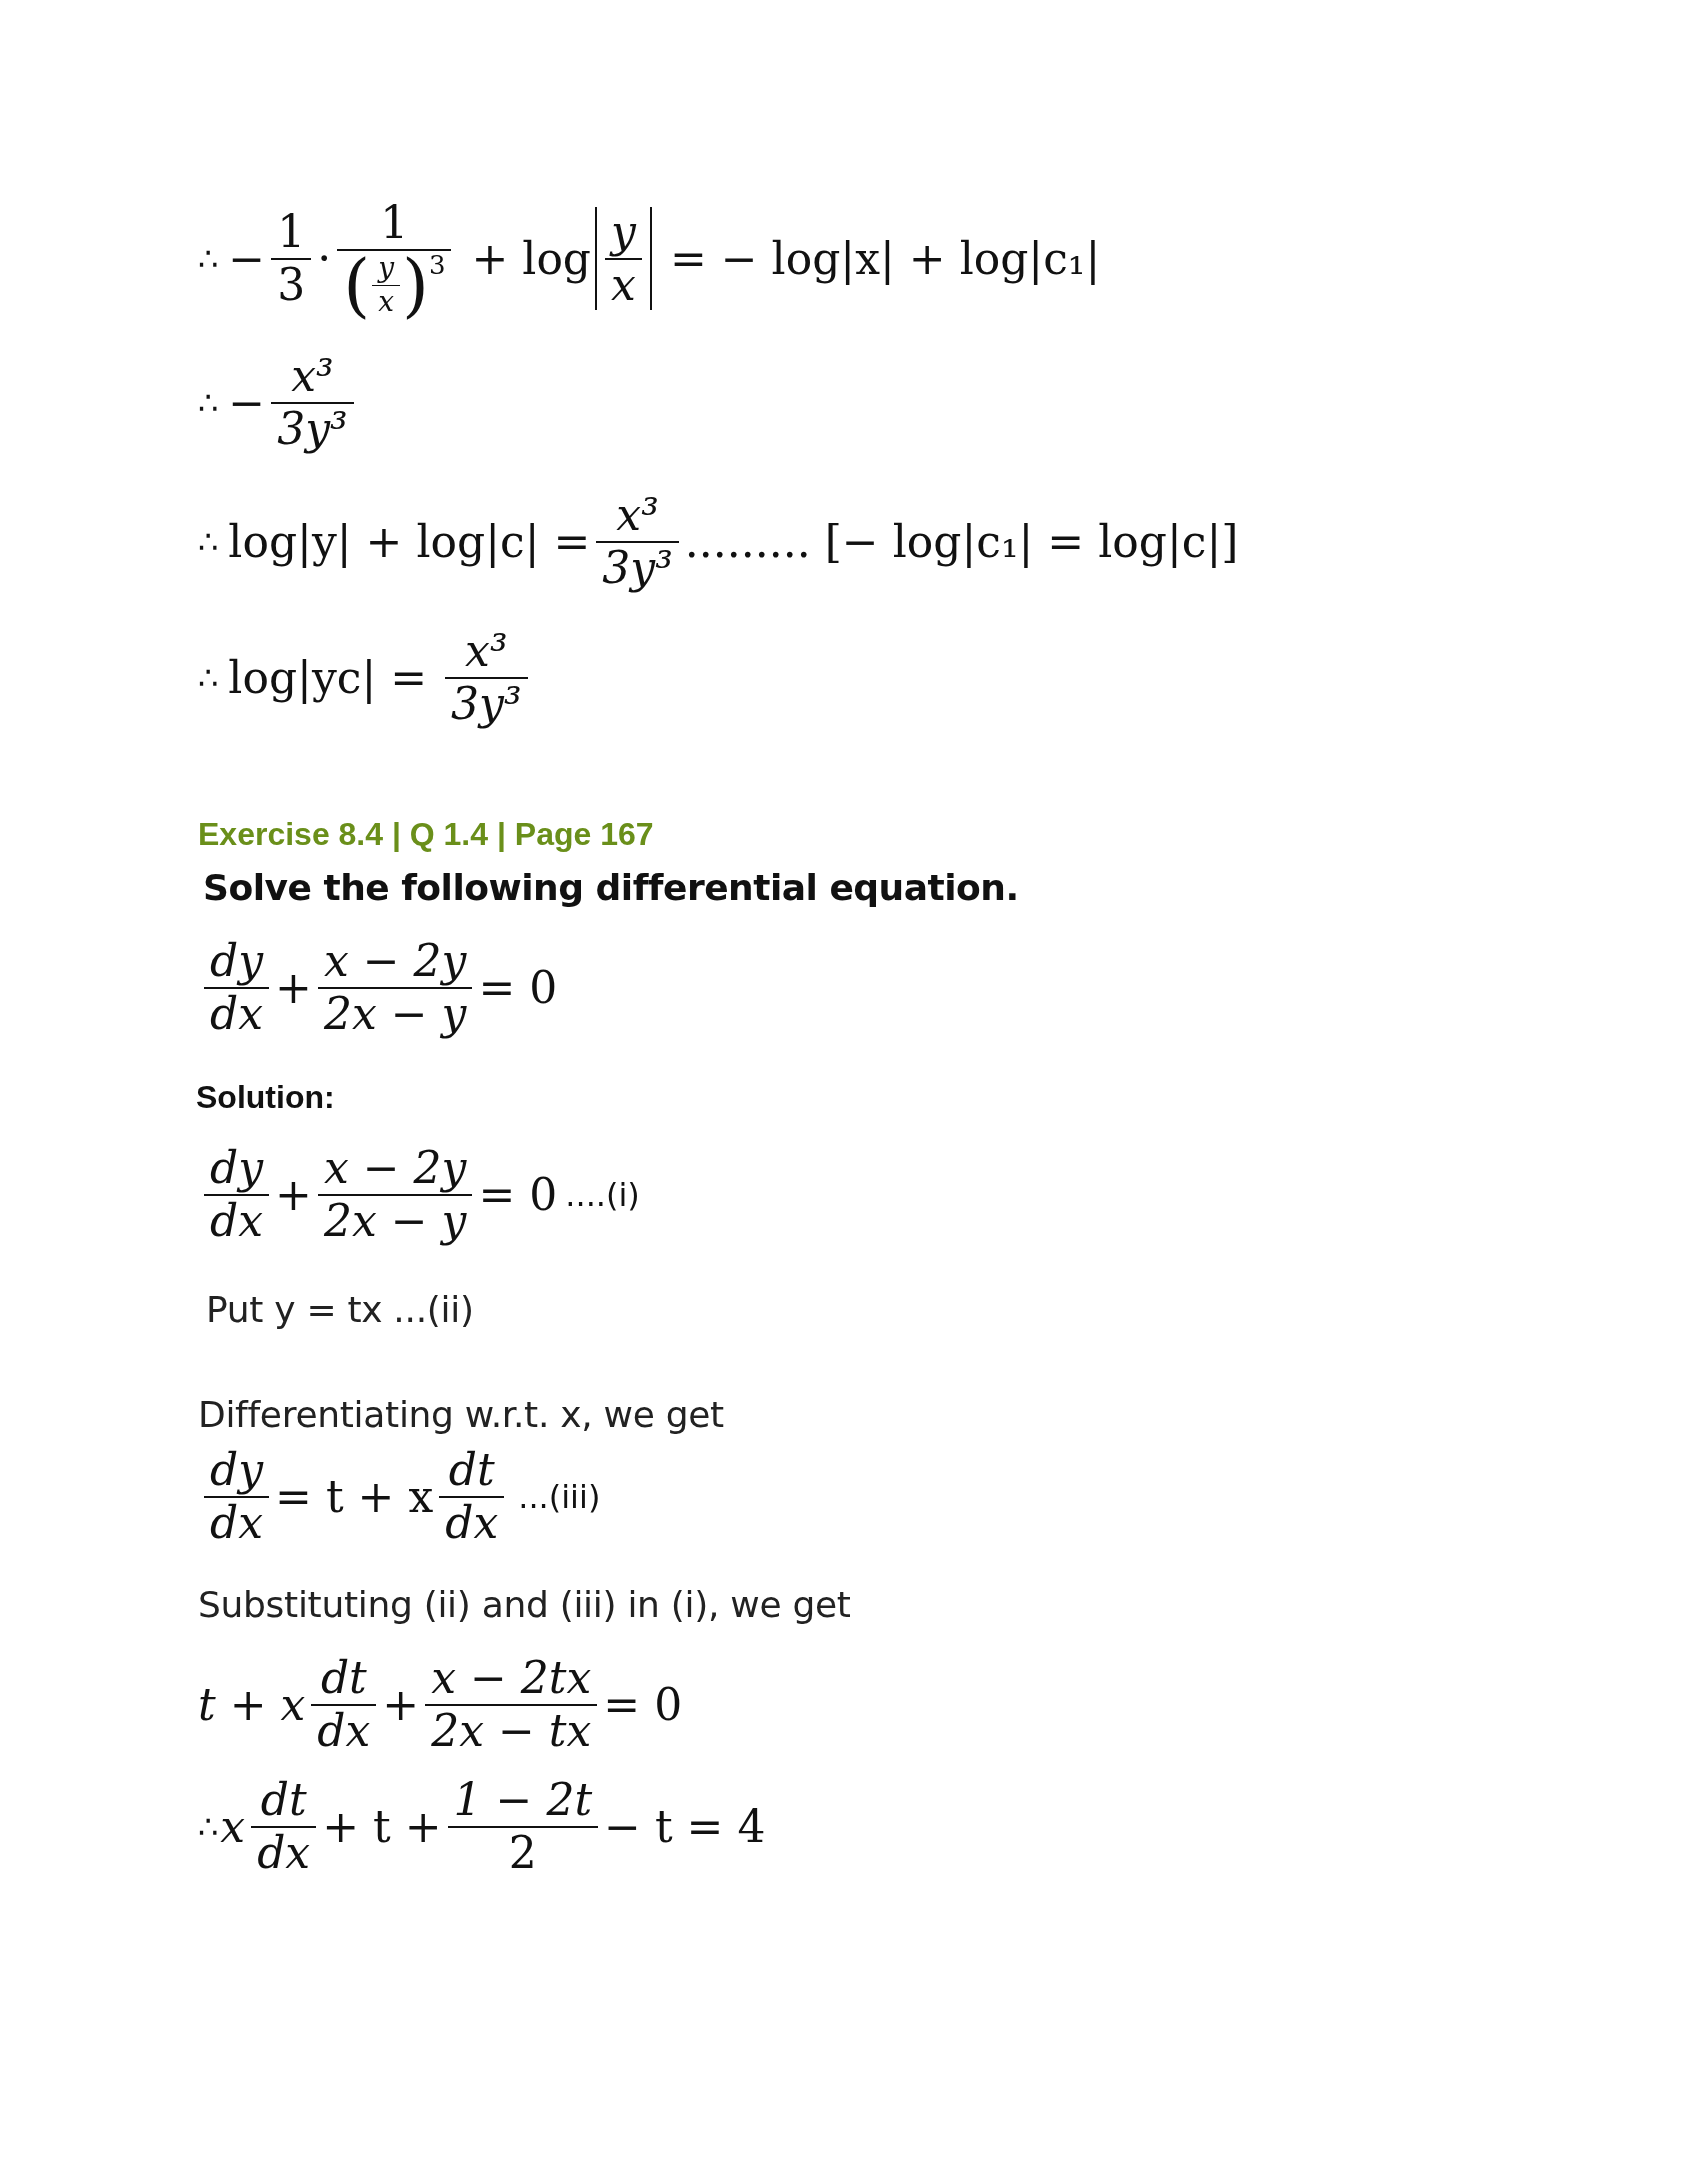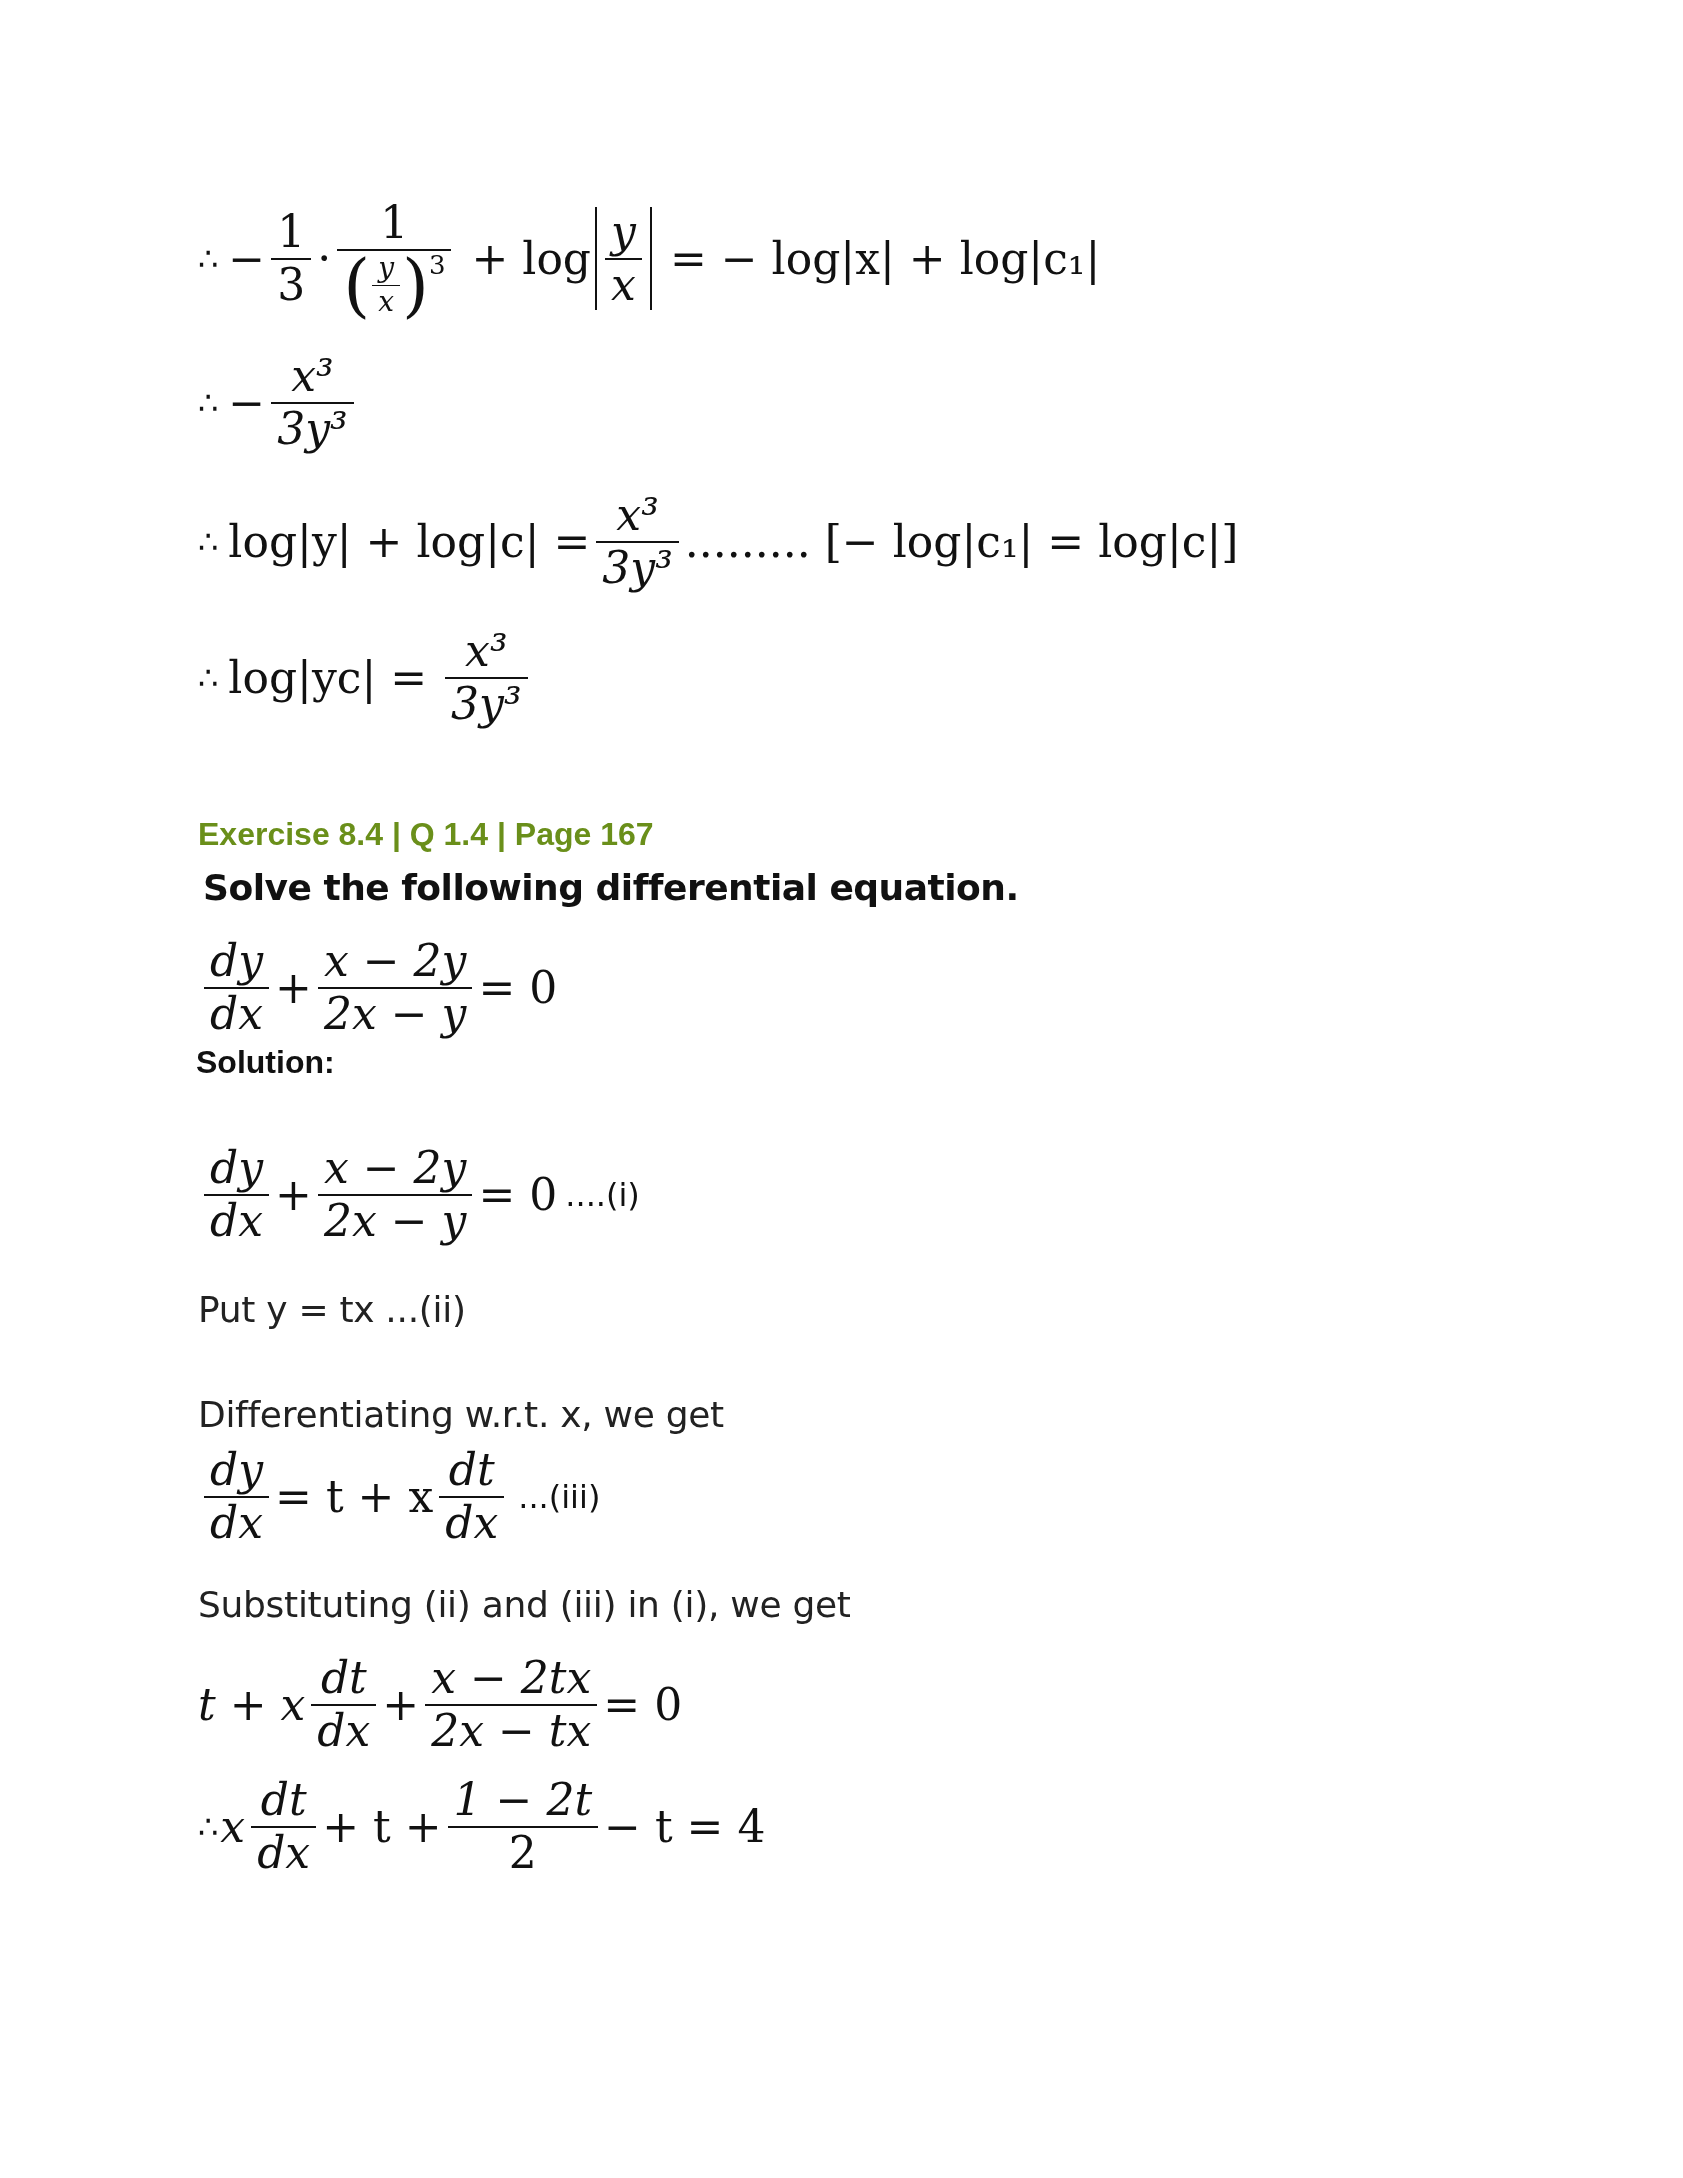--- a/index.html
+++ b/index.html
@@ -104,39 +104,39 @@
   </span>
   <span>+</span>
   <span class="frac">
     <i class="num">x − 2y</i>
     <span class="bar"></span>
     <i class="den">2x − y</i>
   </span>
   <span>= 0</span>
 </div>
 
-<div class="sol" style="top:1044px;">Solution:</div>
+<div class="sol" style="top:1079px;">Solution:</div>
 
 <div class="math" style="top:1143px;">
   <span class="frac">
     <i class="num">dy</i>
     <span class="bar"></span>
     <i class="den">dx</i>
   </span>
   <span>+</span>
   <span class="frac">
     <i class="num">x − 2y</i>
     <span class="bar"></span>
     <i class="den">2x − y</i>
   </span>
   <span>= 0</span>
   <span class="tag">....(i)</span>
 </div>
 
-<div class="para" style="top:1289px;">Put y = tx ...(ii)</div>
+<div class="para" style="top:1289px;margin-left:8px;">Put y = tx ...(ii)</div>
 
 <div class="para" style="top:1394px;">Differentiating w.r.t. x, we get</div>
 
 <div class="math" style="top:1445px;">
   <span class="frac">
     <i class="num">dy</i>
     <span class="bar"></span>
     <i class="den">dx</i>
   </span>
   <span>= t + x</span>

